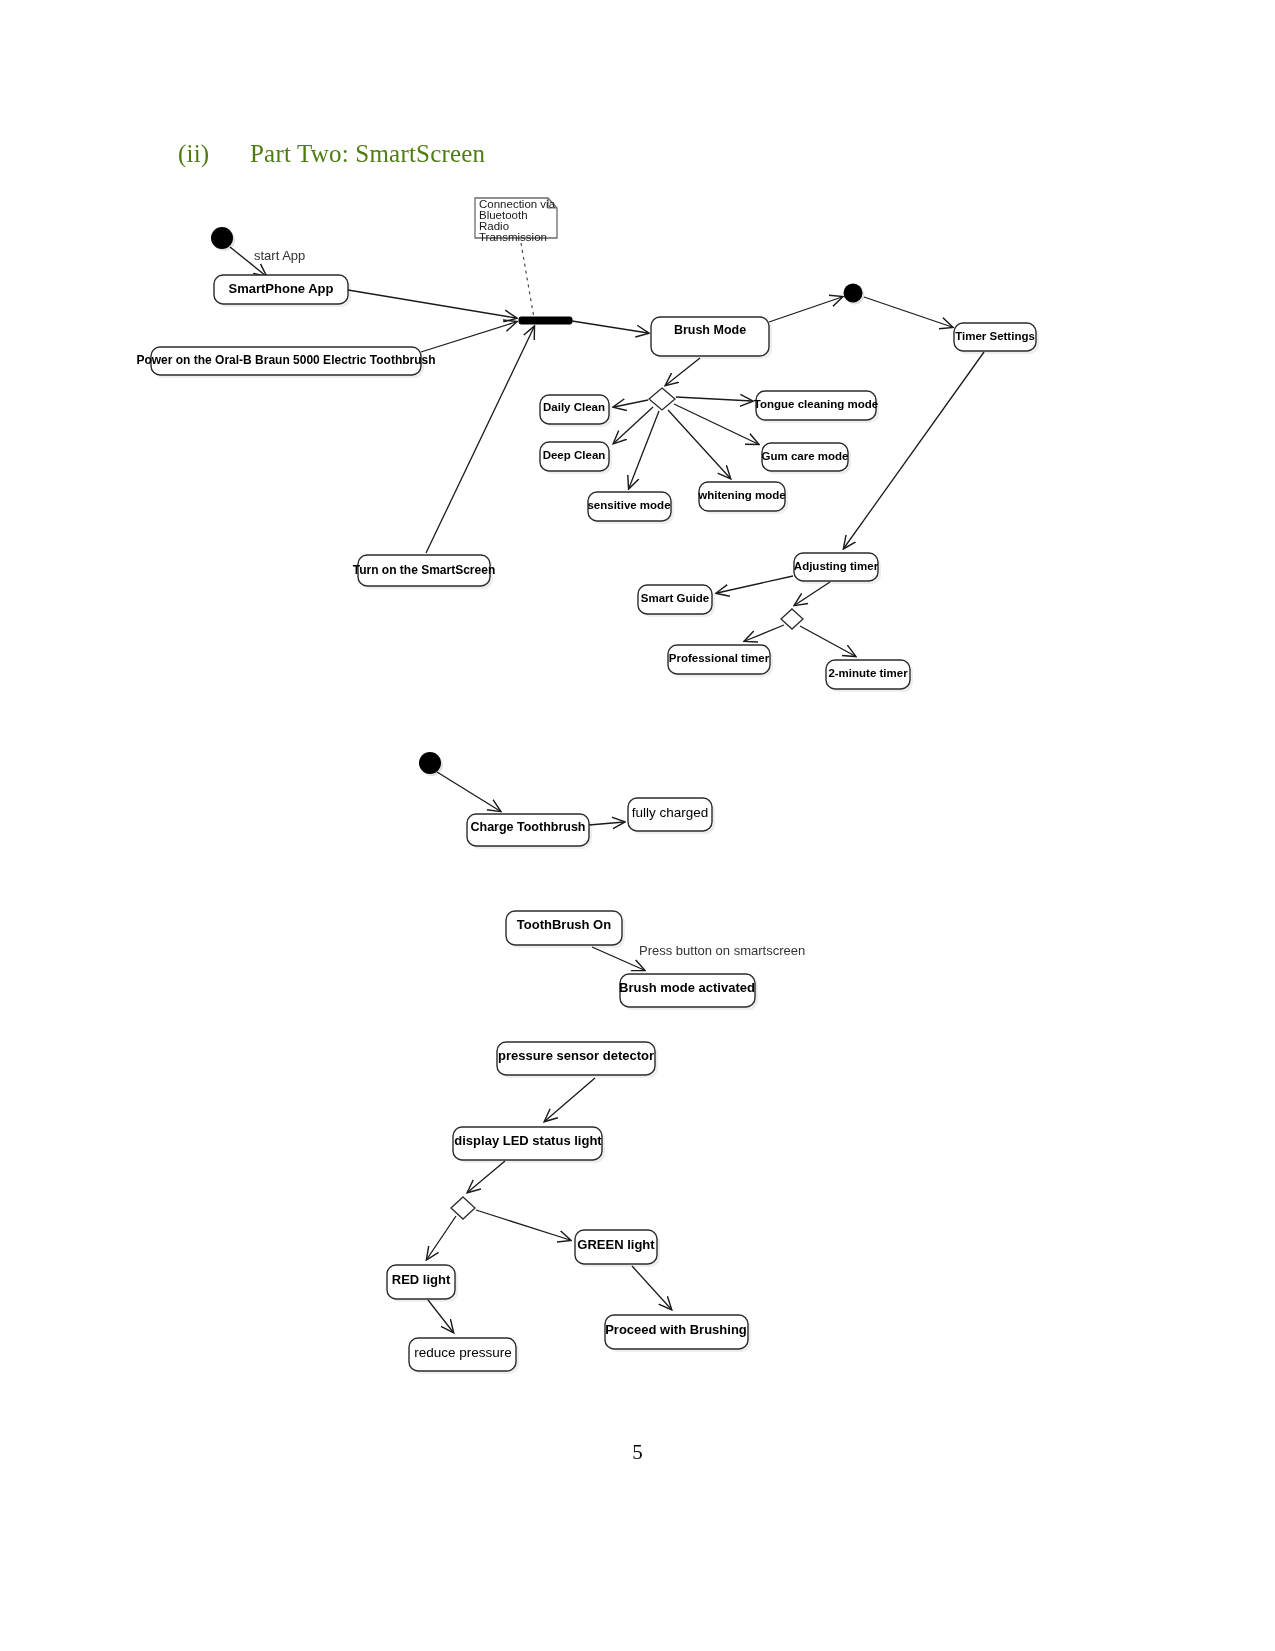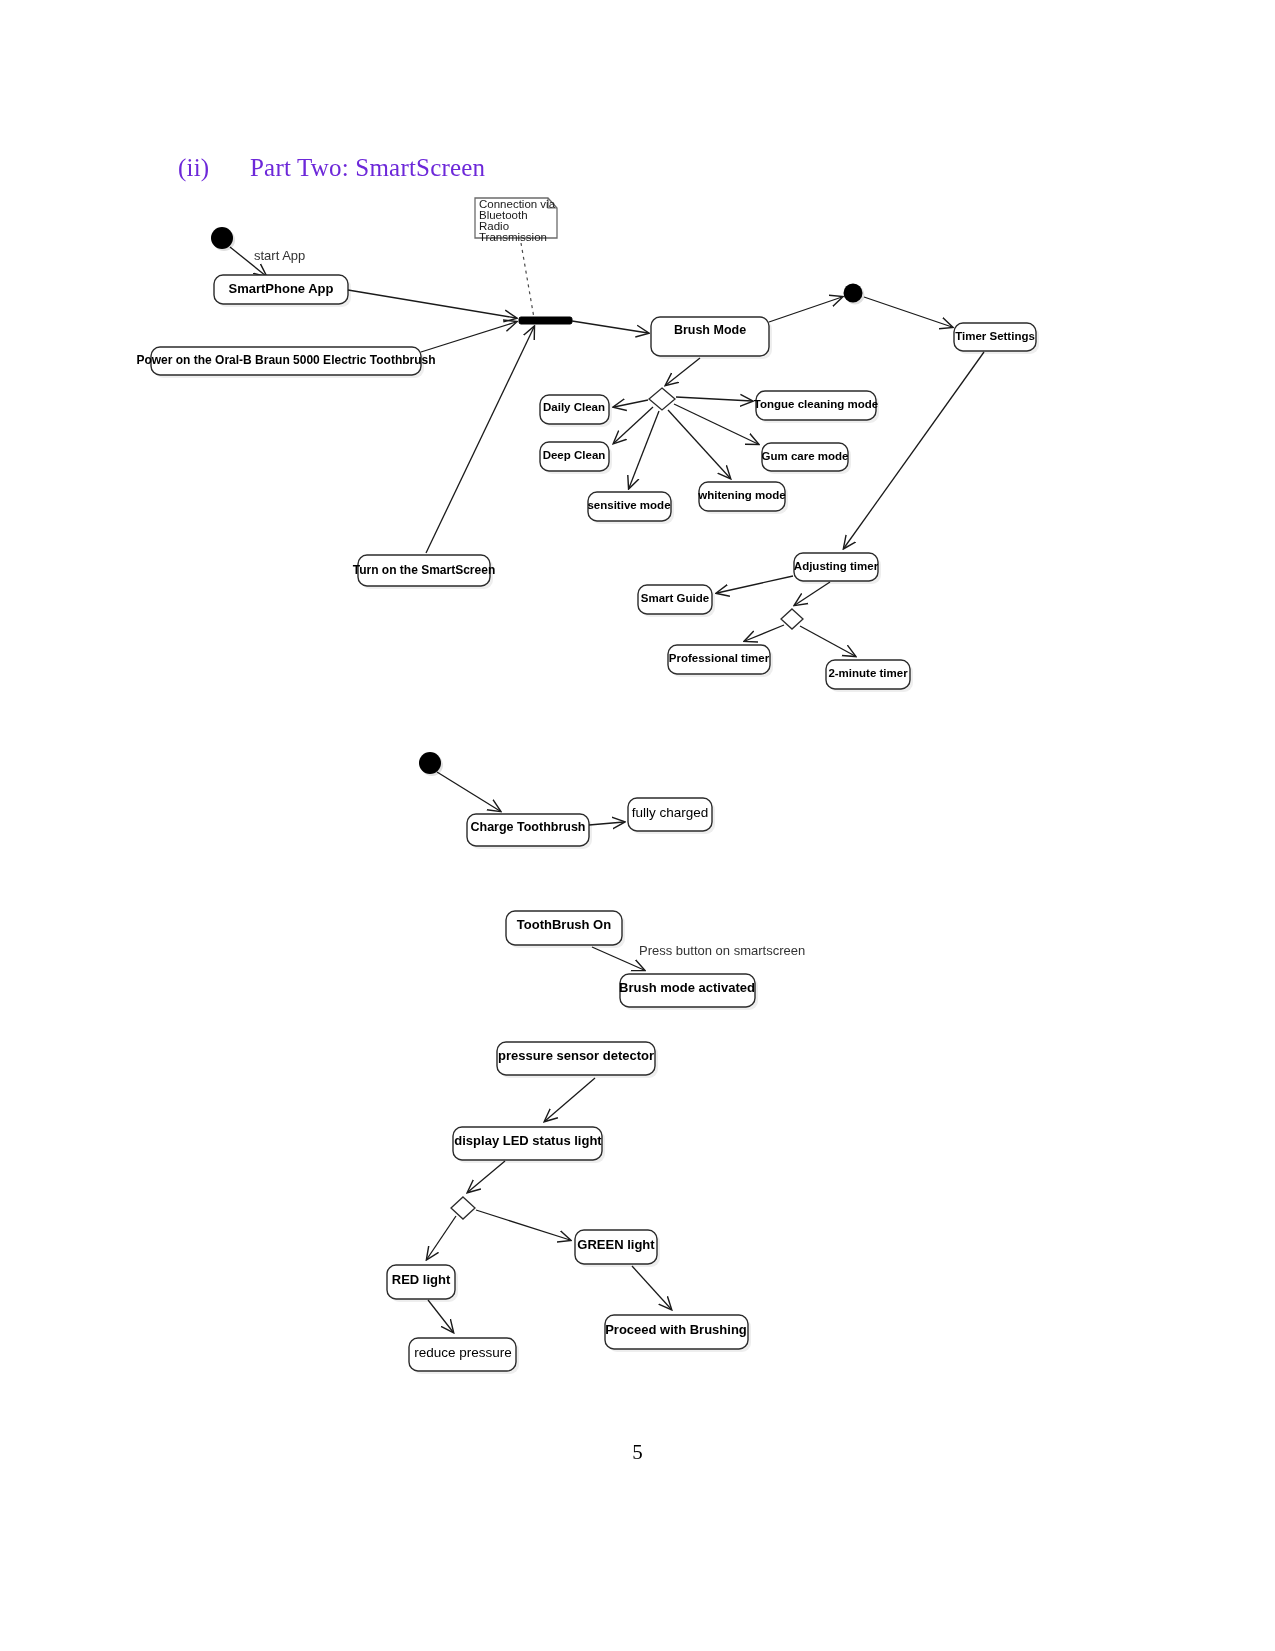--- a/index.html
+++ b/index.html
@@ -12,24 +12,24 @@
     position: relative;
     width: 1275px;
     height: 1651px;
     background: #ffffff;
     overflow: hidden;
     font-family: "Liberation Sans", sans-serif;
   }
   #heading {
     position: absolute;
     left: 178px;
-    top: 154px;
+    top: 140px;
     font-family: "Liberation Serif", serif;
     font-size: 25px;
-    color: #6d28d9;
+    color: #4d7c0f;
     white-space: nowrap;
     letter-spacing: 0.2px;
   }
   #heading .num { display: inline-block; width: 72px; }
   #page-number {
     position: absolute;
     left: 0;
     top: 1440px;
     width: 1275px;
     text-align: center;

